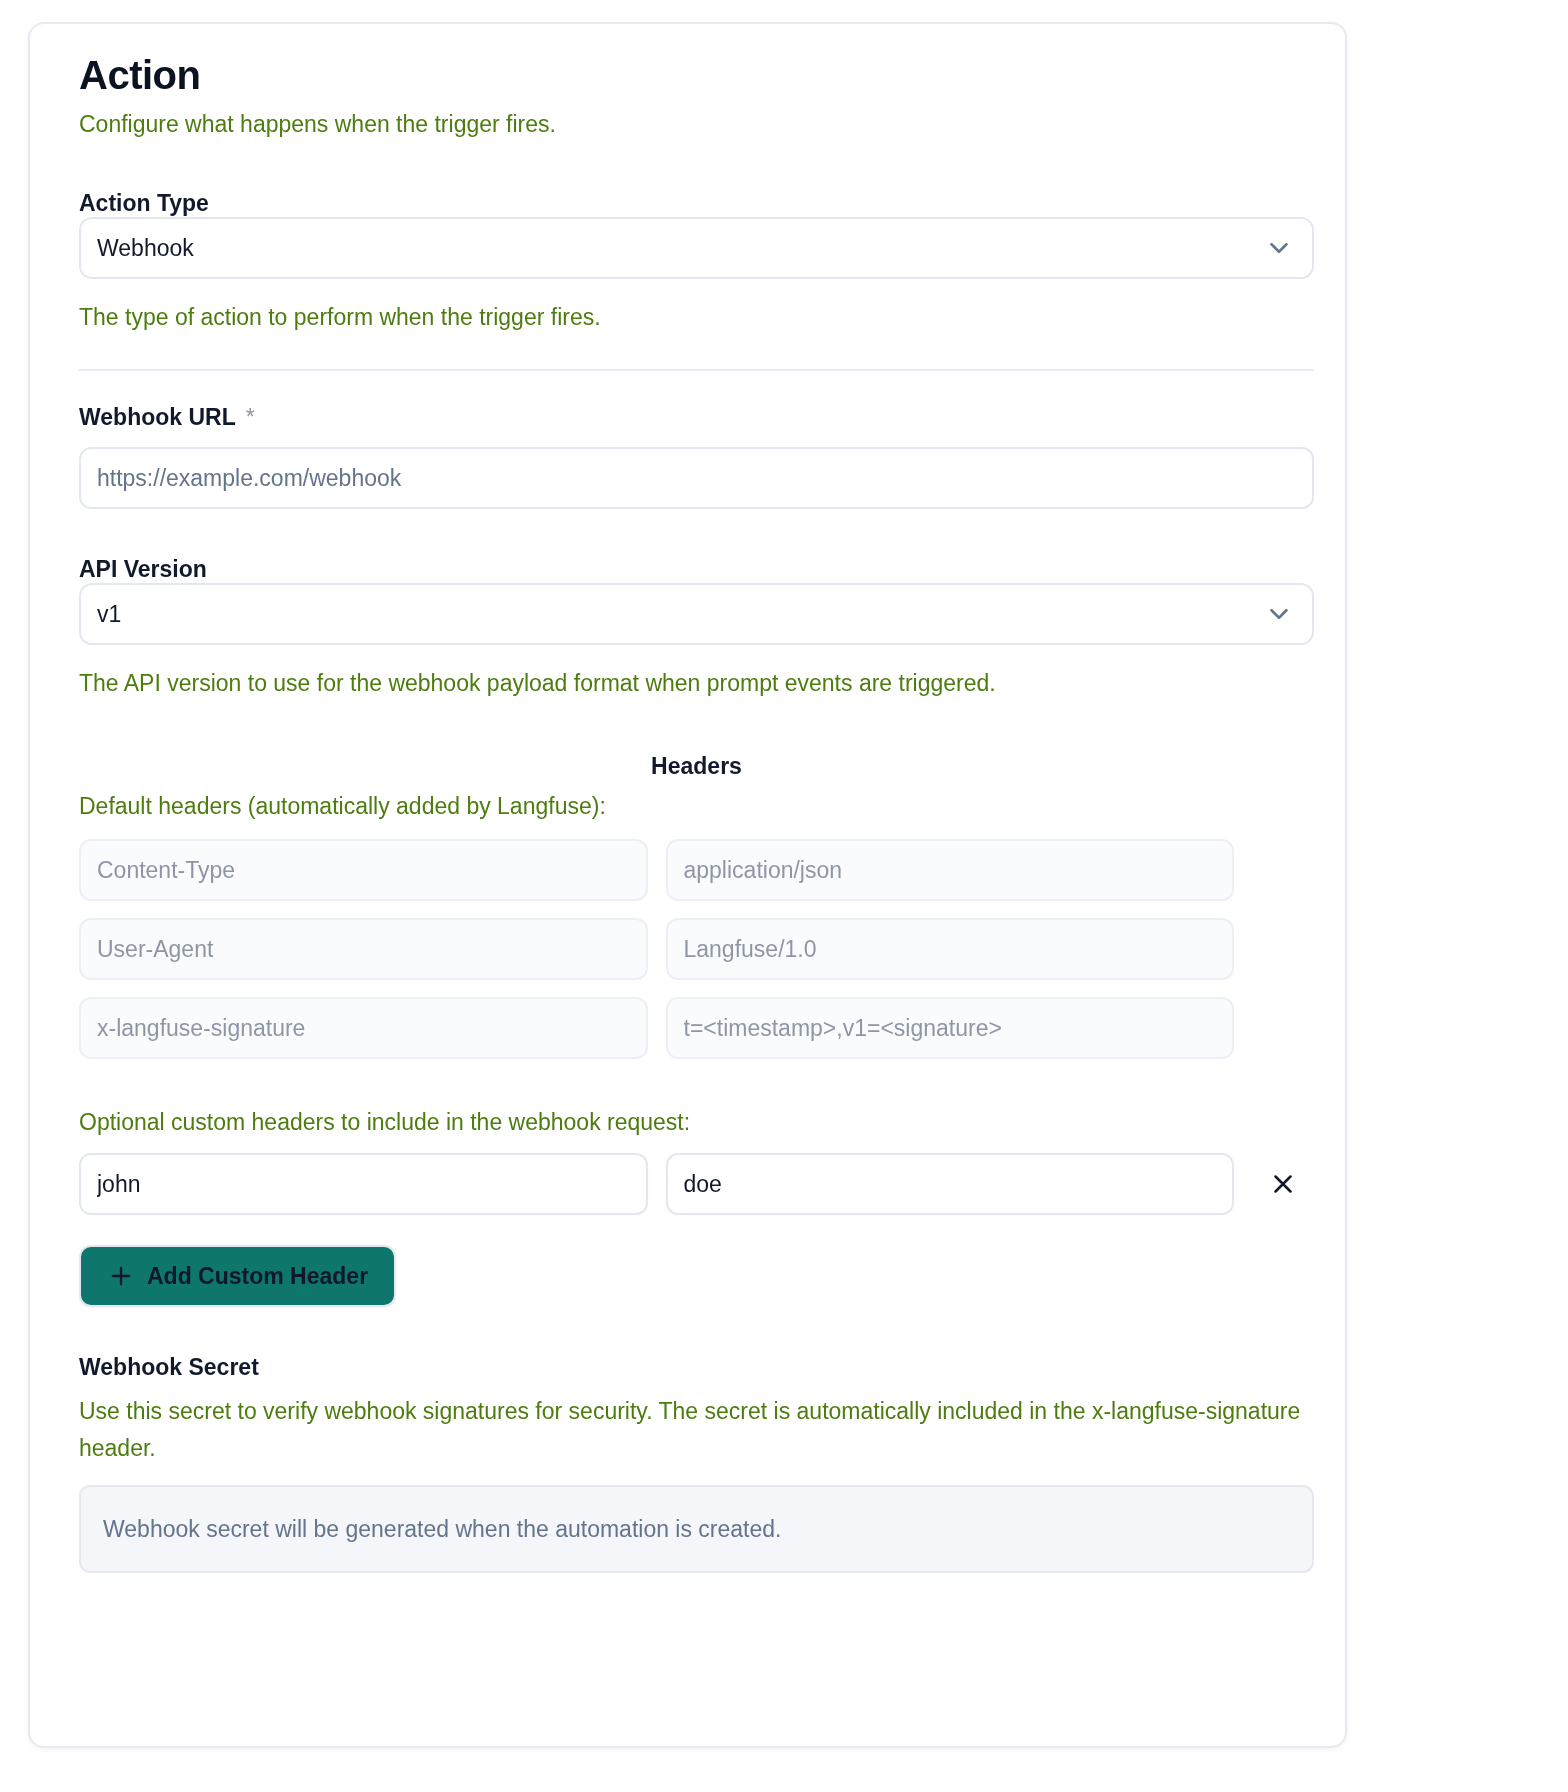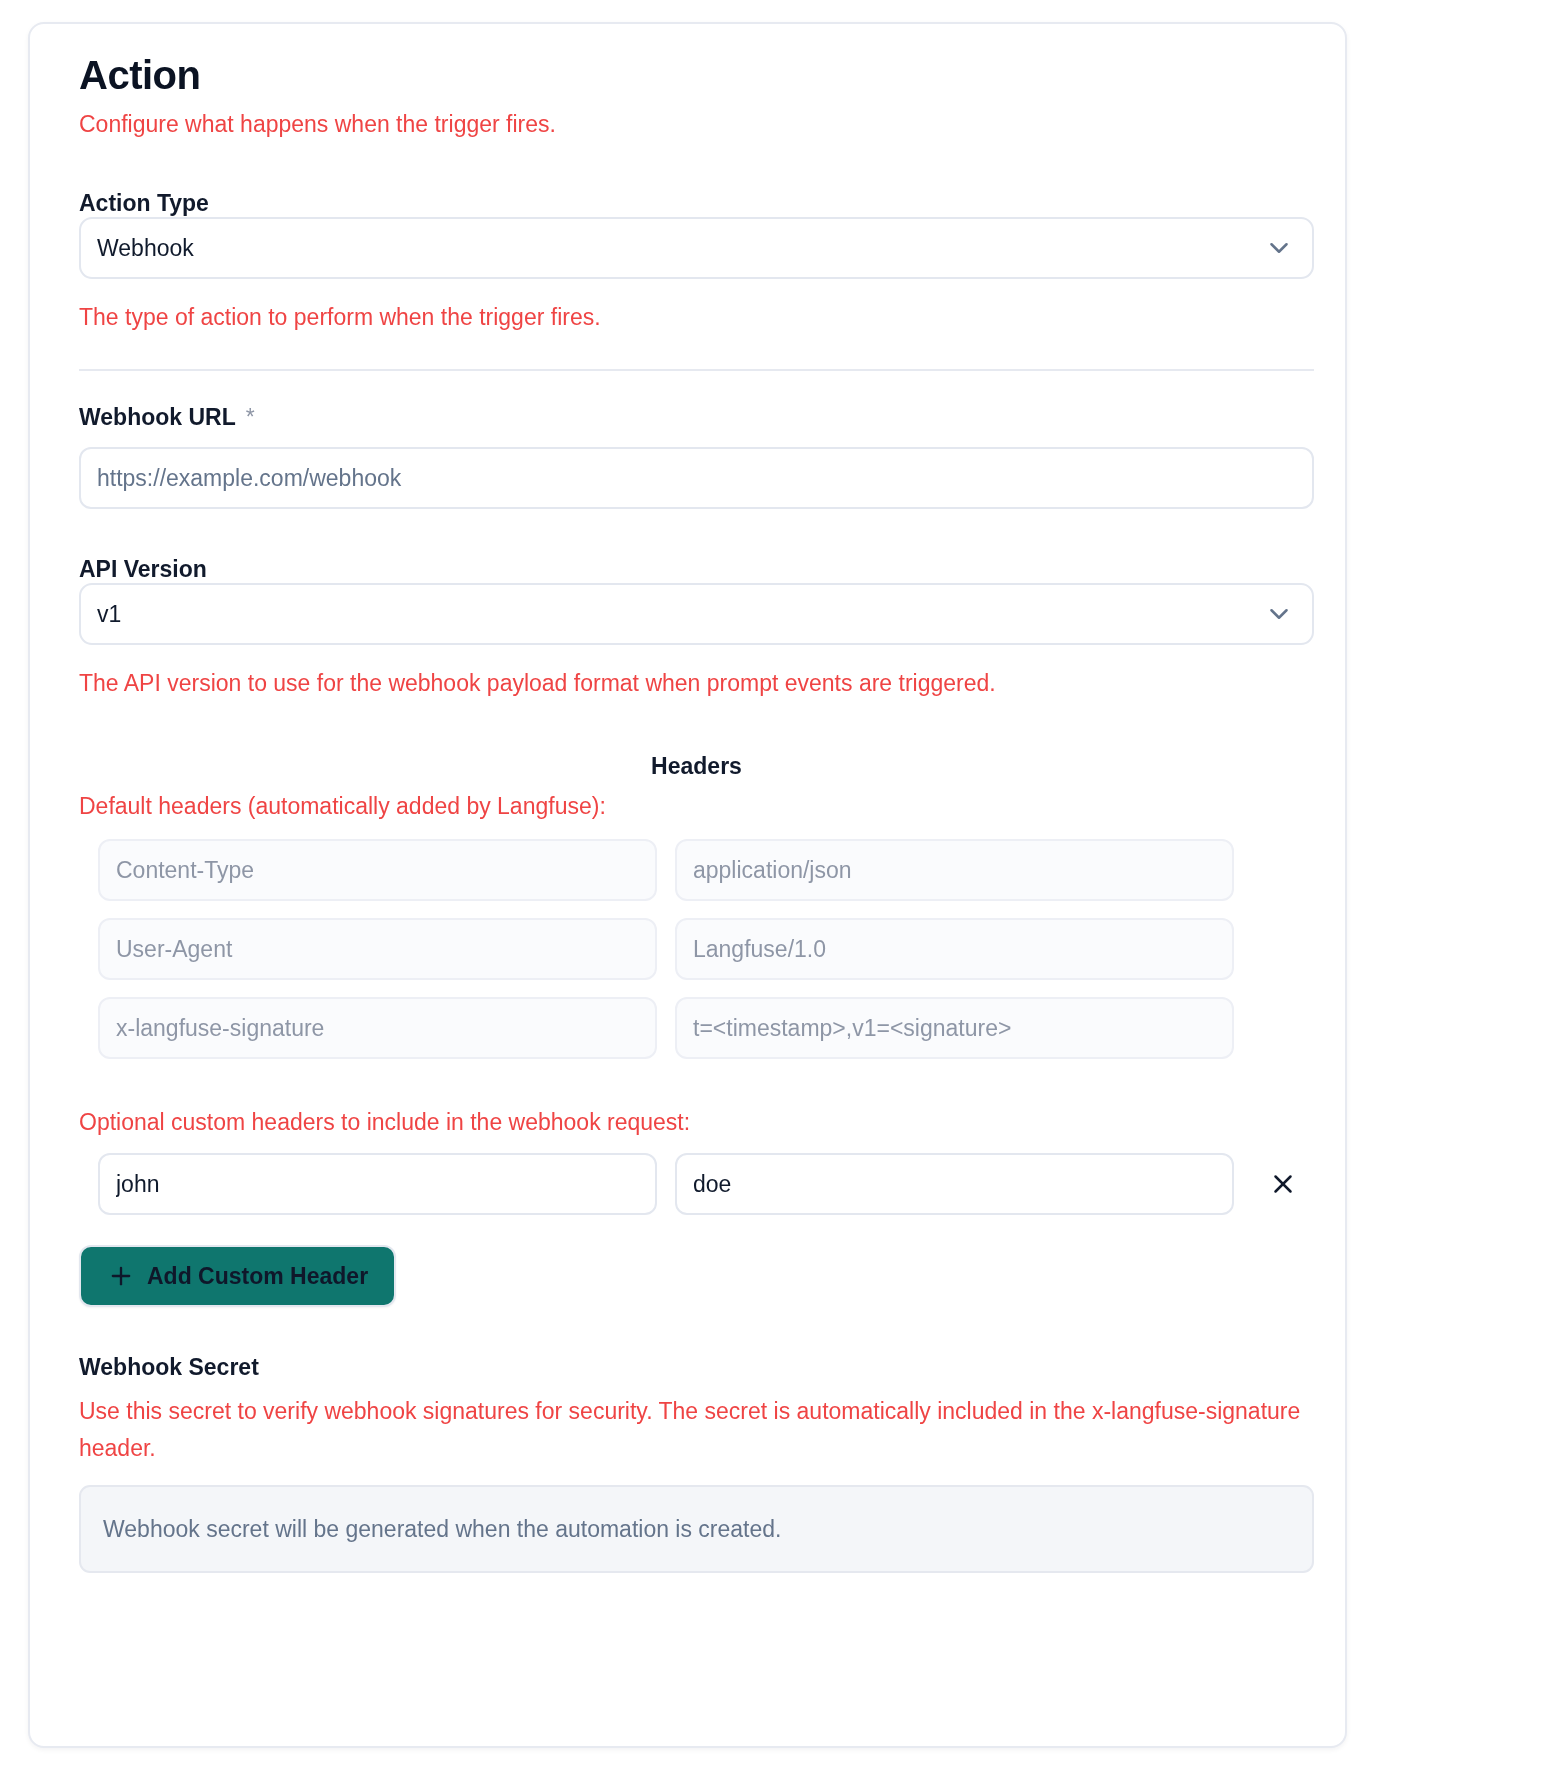--- a/index.html
+++ b/index.html
@@ -16,21 +16,21 @@
     background:#ffffff;
     border:2px solid #e7eaf1;
     border-radius:16px;
     padding:28px 31px 35px 49px;
     box-shadow:0 2px 5px rgba(15,23,42,.05);
   }
   .title{
     font-size:40px;line-height:46px;font-weight:700;
     color:#0b1323;letter-spacing:-.5px;
   }
-  .muted{color:#ef4444;font-size:23px;line-height:37px;}
+  .muted{color:#4d7c0f;font-size:23px;line-height:37px;}
   .subtitle{margin-top:8px;}
   .label{font-size:23px;line-height:28px;font-weight:700;color:#111a2c;}
   .req{color:#8e96a6;font-weight:400;margin-left:10px;}
   .field{
     box-sizing:border-box;height:62px;width:100%;
     border:2px solid #e3e7ef;border-radius:12px;background:#fff;
     display:flex;align-items:center;justify-content:space-between;
     padding:0 18px 0 16px;font-size:23px;color:#101a2c;
   }
   .select{cursor:pointer;}
@@ -43,21 +43,21 @@
   }
   input.text-input::placeholder{color:#64748b;opacity:1;}
   input.dimmed{
     background:#fafbfd;border-color:#edeff5;color:#8e96a6;
   }
   .divider{height:2px;background:#e6e9f0;margin-top:33px;border:none;}
   .mt8{margin-top:8px;}   .mt12{margin-top:12px;}
   .mt16{margin-top:16px;}  .mt20{margin-top:20px;}
   .mt24{border-radius:13px;}  .mt32{margin-top:32px;}
   .mt45{margin-top:45px;} .mt46{margin-top:46px;}  .mt50{margin-top:50px;text-align:center;}
-  .hdr-row{display:flex;align-items:center;gap:18px;margin-top:17px;margin-left:19px;}
+  .hdr-row{display:flex;align-items:center;gap:18px;margin-top:17px;}
   .hdr-row.first{margin-top:14px;}
   .hdr-row.custom{margin-top:12px;}
   .hdr-row .col{flex:1 1 0;min-width:0;}
   .row-tail{flex:0 0 62px;width:62px;display:flex;align-items:center;justify-content:center;}
   .icon-btn{
     background:none;border:none;padding:8px;margin:0;cursor:pointer;
     display:flex;align-items:center;justify-content:center;border-radius:8px;
   }
   .add-btn{
     margin-top:30px;height:62px;

